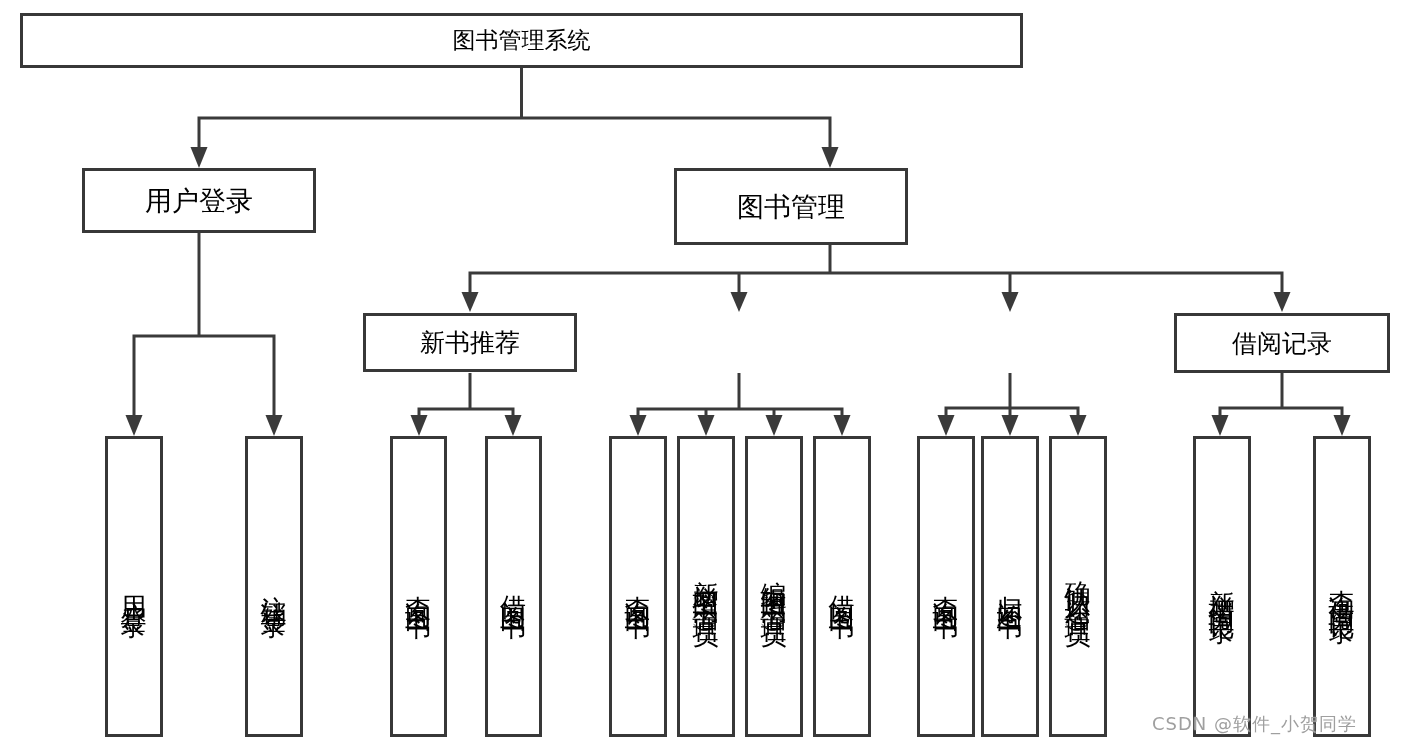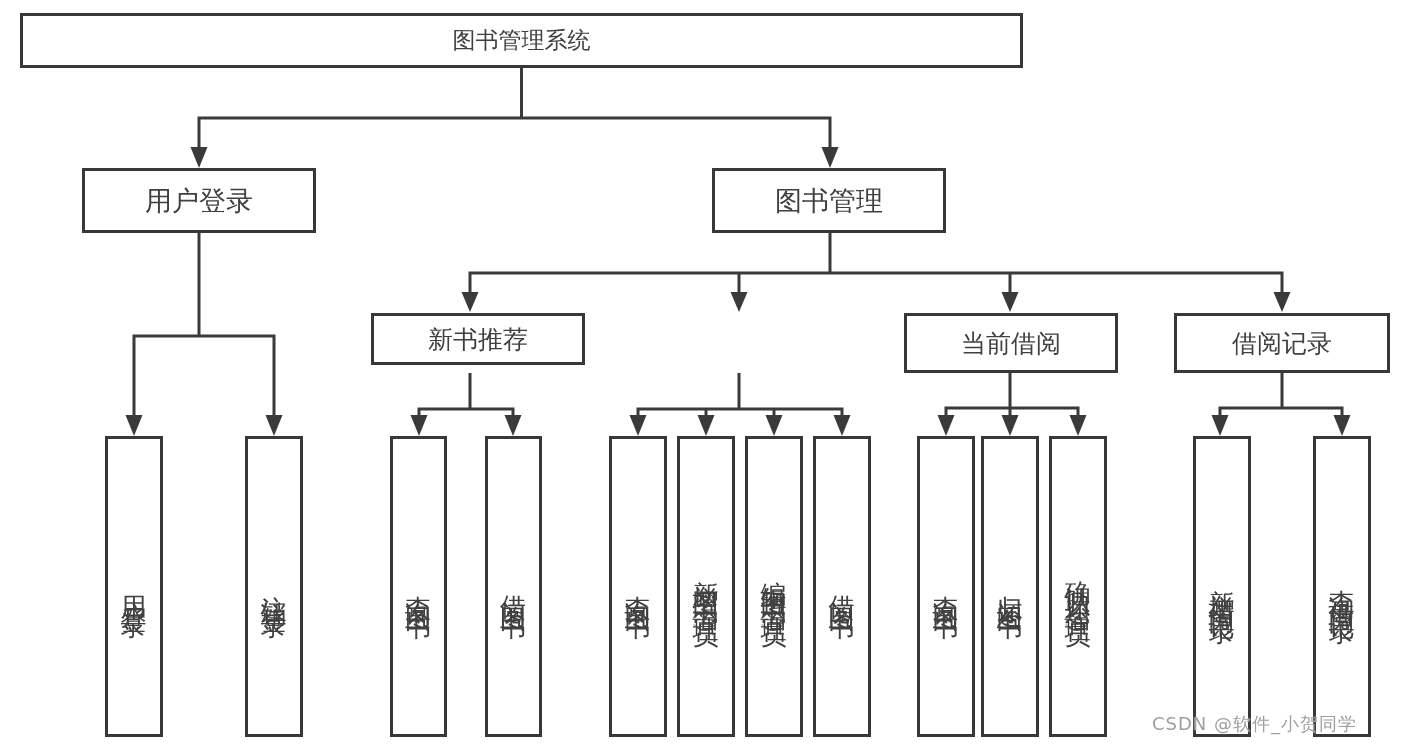--- a/index.html
+++ b/index.html
@@ -6,21 +6,21 @@
   #stage{
     position:relative;width:1405px;height:747px;background:#ffffff;overflow:hidden;
     font-family:"DejaVu Sans","Liberation Sans",sans-serif;
   }
   #wires{position:absolute;left:0;top:0;width:1405px;height:747px;pointer-events:none;}
   #wires line, #wires polyline{stroke:#3a3a3a;stroke-width:3;fill:none;}
   #wires polygon{fill:#3a3a3a;stroke:none;}
   .node{
     position:absolute;background:#ffffff;border:3px solid #383838;box-sizing:border-box;
     display:flex;align-items:center;justify-content:center;
-    color:#404040;text-align:center;z-index:2;
+    color:#000000;text-align:center;z-index:2;
   }
   .root{font-size:23px;}
   .lvl2{font-size:27px;}
   .lvl3{font-size:25px;}
   .leaf{top:436px;height:301px;width:58px;}
   .leaf .vtext{
     writing-mode:vertical-rl;text-orientation:mixed;
     font-size:26px;letter-spacing:6px;line-height:1;white-space:nowrap;
   }
   #watermark{
@@ -96,29 +96,26 @@
     </g>
   </svg>
 
   <div class="node root" style="left:20px;top:13px;width:1003px;height:55px;">
     <span>图书管理系统</span>
   </div>
 
   <div class="node lvl2" style="left:82px;top:168px;width:234px;height:65px;">
     <span>用户登录</span>
   </div>
-  <div class="node lvl2" style="left:712px;top:168px;width:234px;height:65px;">
+  <div class="node lvl2" style="left:674px;top:168px;width:234px;height:77px;">
     <span>图书管理</span>
   </div>
 
-  <div class="node lvl3" style="left:363px;top:313px;width:214px;height:52px;margin-left:8px;">
+  <div class="node lvl3" style="left:363px;top:313px;width:214px;height:59px;">
     <span>新书推荐</span>
-  </div>
-  <div class="node lvl3" style="left:904px;top:313px;width:214px;height:60px;">
-    <span>当前借阅</span>
   </div>
   <div class="node lvl3" style="left:1174px;top:313px;width:216px;height:60px;">
     <span>借阅记录</span>
   </div>
 
   <div class="node leaf" style="left:105px;">
     <span class="vtext">用户登录</span>
   </div>
   <div class="node leaf" style="left:245px;">
     <span class="vtext">注销登录</span>

